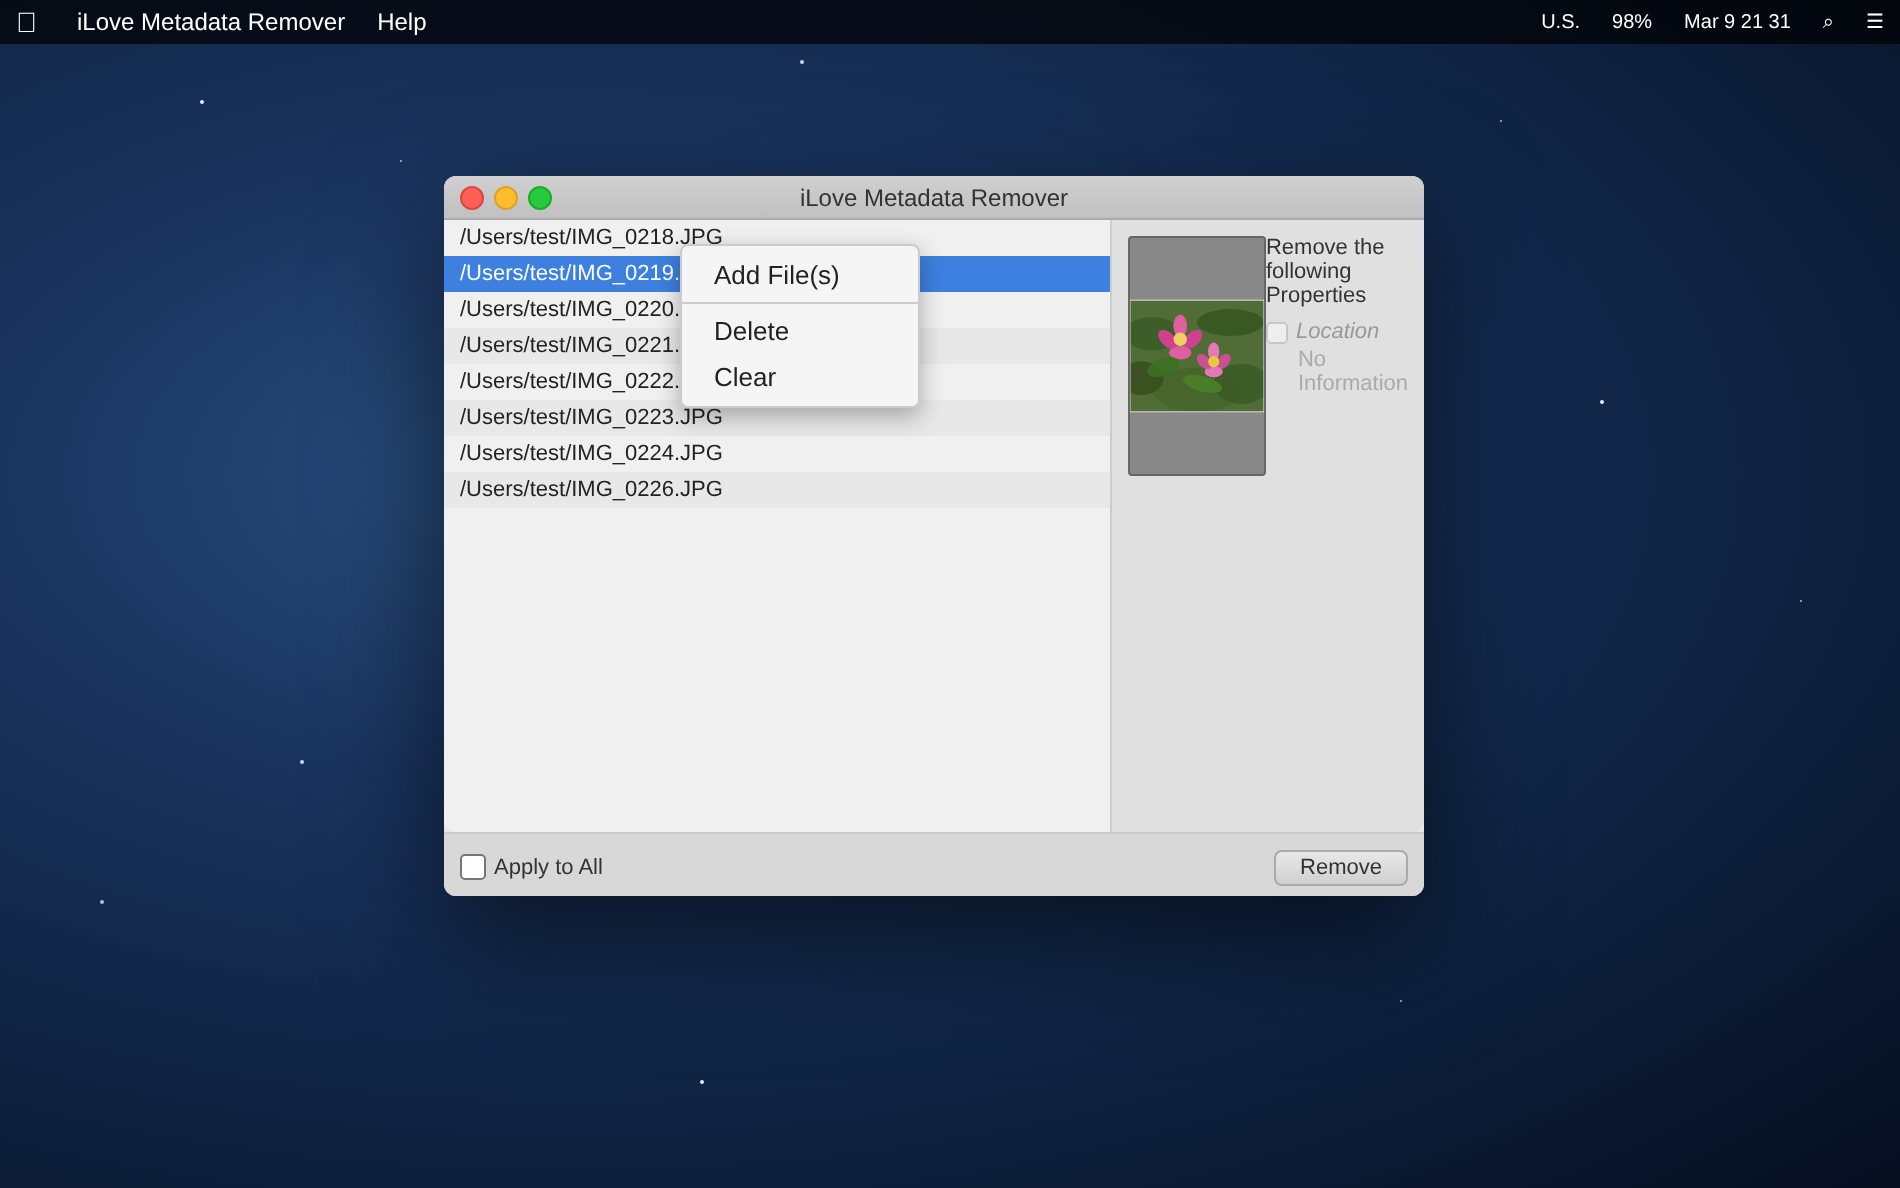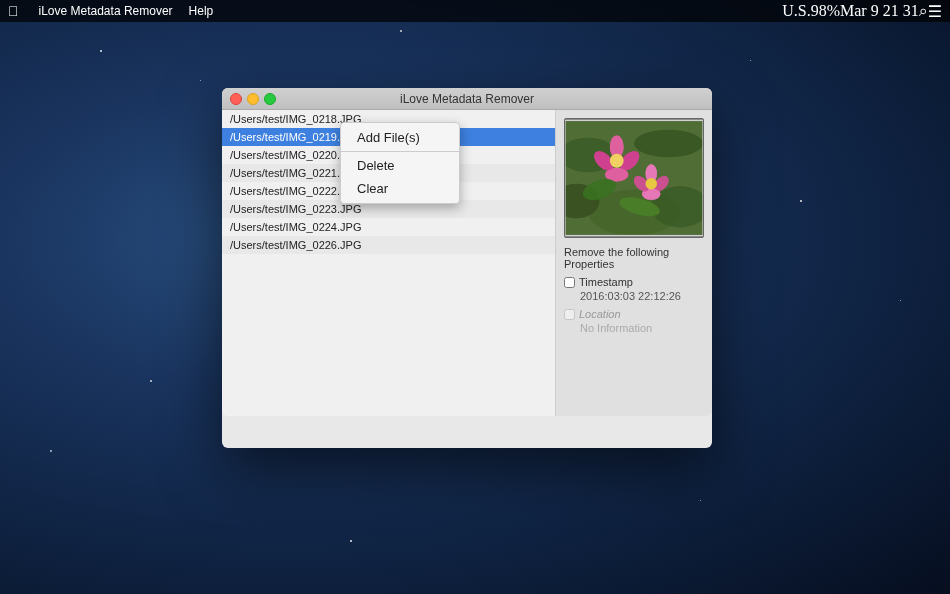--- a/index.html
+++ b/index.html
@@ -51,23 +51,22 @@
 
     .apple-icon {
       font-size: 14px;
       margin-right: 4px;
     }
 
     .menubar-right {
       margin-left: auto;
       display: flex;
       align-items: center;
-      gap: 0;
-      font-size: 16px;
-      font-family: Liberation Serif, serif;
+      gap: 16px;
+      font-size: 10px;
     }
 
     .window {
       position: absolute;
       top: 88px;
       left: 222px;
       width: 490px;
       height: 360px;
       background: #e8e8e8;
       border-radius: 6px;
@@ -145,21 +144,20 @@
 
     .file-item.selected {
       background: #3d80df;
       color: white;
     }
 
     .right-panel {
       flex: 1;
       background: #e0e0e0;
       display: flex;
-      flex-direction: column;
       padding: 8px;
       border-radius: 0 0 6px 0;
     }
 
     .image-preview {
       width: 100%;
       height: 120px;
       background: #888;
       border: 1px solid #666;
       border-radius: 2px;
@@ -381,40 +379,40 @@
           <ellipse cx="30" cy="60" rx="15" ry="8" fill="#3a7020" opacity="0.9" transform="rotate(-20, 30, 60)"></ellipse>
           <ellipse cx="65" cy="75" rx="18" ry="7" fill="#4a8028" opacity="0.9" transform="rotate(15, 65, 75)"></ellipse>
 
           <rect x="0" y="0" width="120" height="100" fill="none" stroke="#d0d0d0" stroke-width="1"></rect>
         </svg>
       </div>
 
       <div class="properties-section">
         <div class="properties-header">Remove the following Properties</div>
 
-        <div class="property-row">
-          <div class="property-checkbox-row">
-            <input type="checkbox" style="">
-            <span class="property-label">Timestamp</span>
-          </div>
-          <div class="property-value">2016:03:03 22:12:26</div>
-        </div>
 
 
         <div class="property-row">
           <div class="property-checkbox-row">
             <input type="checkbox" disabled="" style="">
             <span class="property-label-disabled">Location</span>
           </div>
           <div class="property-value" style="color:#aaa;">No Information</div>
         </div>
       </div>
     </div>
   </div>
 
+  <div class="footer-bar">
+    <div class="apply-to-all">
+      <input type="checkbox" style="">
+      <span>Apply to All</span>
+    </div>
+    <button class="remove-btn">Remove</button>
+  </div>
 </div>
 
 <div class="context-menu">
   <div class="context-menu-item">Add File(s)</div>
   <div class="context-menu-separator"></div>
   <div class="context-menu-item">Delete</div>
   <div class="context-menu-item">Clear</div>
 </div>
 
 </body></html>

